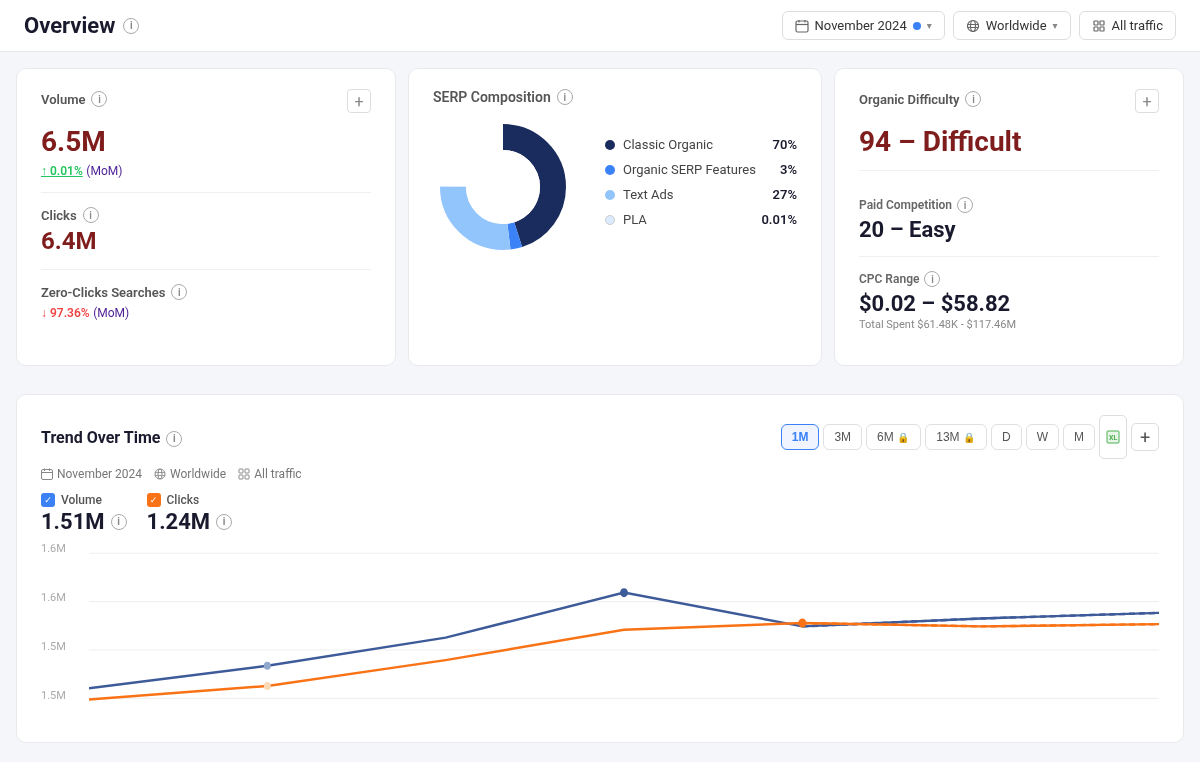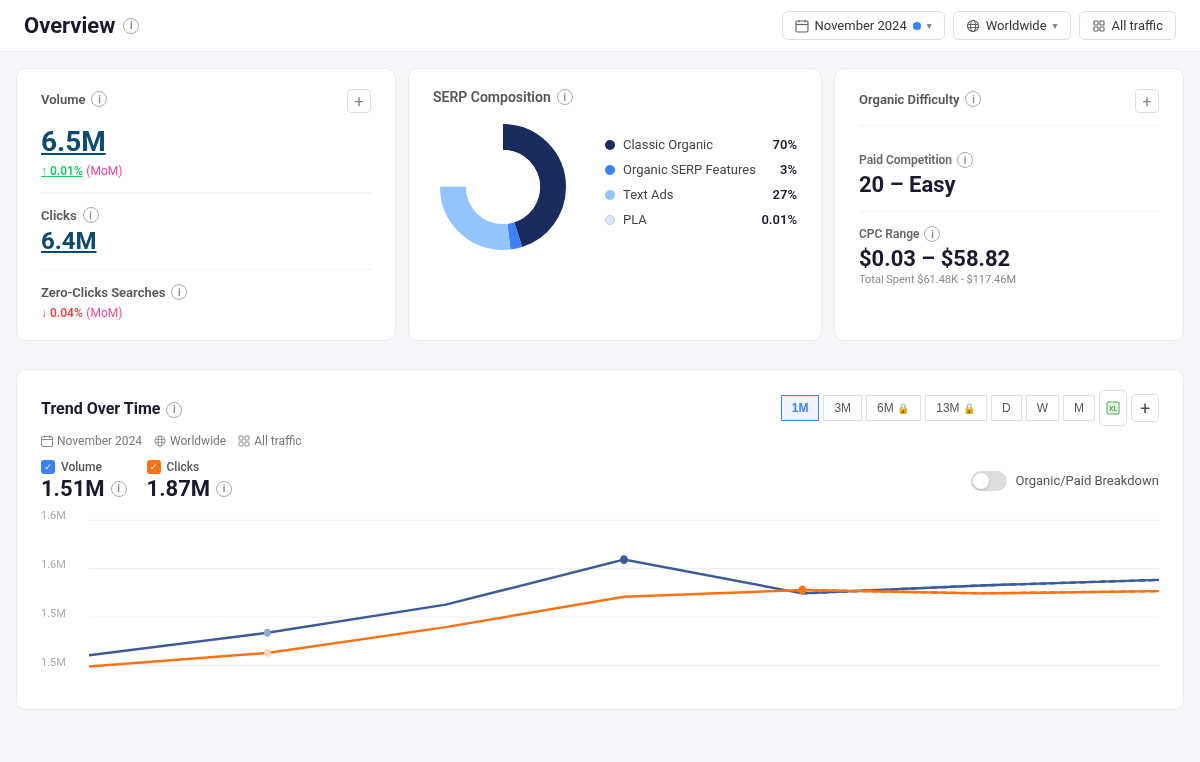--- a/index.html
+++ b/index.html
@@ -93,27 +93,26 @@
       font-weight: 600;
       color: #555;
       display: flex;
       align-items: center;
       gap: 6px;
       margin-bottom: 4px;
     }
     .card-value {
       font-size: 28px;
       font-weight: 700;
-      color: #0c4a6e;
+      color: #7f1d1d;
       margin-bottom: 4px;
-      text-decoration: underline;
     }
     .change-positive { color: #22c55e; font-size: 12px; font-weight: 600; text-decoration: underline; }
     .change-negative { color: #ef4444; font-size: 12px; font-weight: 600; }
-    .mom-label { color: #ec4899; font-size: 12px; }
+    .mom-label { color: #4c1d95; font-size: 12px; }
 
     .card-divider {
       border: none;
       border-top: 1px solid #f0f0f0;
       margin: 14px 0;
     }
 
     .card-header-row {
       display: flex;
       align-items: center;
@@ -228,21 +227,21 @@
       align-items: center;
       gap: 4px;
     }
     .time-btns {
       display: flex;
       align-items: center;
       gap: 4px;
     }
     .time-btn {
       padding: 5px 10px;
-      border-radius: 0;
+      border-radius: 6px;
       border: 1px solid #e0e0e0;
       background: #fff;
       font-size: 12px;
       cursor: pointer;
       color: #555;
       display: flex;
       align-items: center;
       gap: 4px;
     }
     .time-btn.active {
@@ -340,21 +339,21 @@
     }
     .chart-svg-wrap {
       position: absolute;
       left: 48px;
       right: 0;
       top: 0;
       bottom: 0;
     }
 
     .excel-btn {
-      width: 28px; height: 36px;
+      width: 28px; height: 44px;
       border: 1px solid #ddd;
       border-radius: 5px;
       display: flex;
       align-items: center;
       justify-content: center;
       cursor: pointer;
       background: #fff;
       font-size: 12px;
       color: #4caf50;
       font-weight: 700;
@@ -436,21 +435,21 @@
         <span>Clicks</span>
         <span class="info-icon">i</span>
       </div>
       <div class="card-value" style="font-size:24px;">6.4M</div>
       <hr class="card-divider">
       <div class="card-section-title">
         <span>Zero-Clicks Searches</span>
         <span class="info-icon">i</span>
       </div>
       <div>
-        <span class="change-negative">↓ 0.04%</span>
+        <span class="change-negative">↓ 97.36%</span>
         <span class="mom-label">(MoM)</span>
       </div>
     </div>
 
     <div class="card card-serp">
       <div class="card-section-title" style="font-size:14px; margin-bottom:0;">
         <span>SERP Composition</span>
         <span class="info-icon">i</span>
       </div>
       <div class="serp-inner">
@@ -493,34 +492,35 @@
     </div>
 
     <div class="card card-organic">
       <div class="card-header-row">
         <div class="card-section-title" style="font-size:13px;">
           <span>Organic Difficulty</span>
           <span class="info-icon">i</span>
         </div>
         <div class="plus-btn">+</div>
       </div>
+      <div class="card-value">94 – Difficult</div>
       <hr class="card-divider" style="margin:12px 0;">
       <div class="organic-section">
         <div class="organic-section-title">
           <span>Paid Competition</span>
           <span class="info-icon">i</span>
         </div>
         <div class="organic-value">20 – Easy</div>
       </div>
       <div class="organic-section">
         <div class="organic-section-title">
           <span>CPC Range</span>
           <span class="info-icon">i</span>
         </div>
-        <div class="organic-value">$0.03 – $58.82</div>
+        <div class="organic-value">$0.02 – $58.82</div>
         <div class="cpc-sub">Total Spent $61.48K - $117.46M</div>
       </div>
     </div>
 
   </div>
 
   <div class="trend-card">
     <div class="trend-header">
       <div class="trend-title">
         <span>Trend Over Time</span>
@@ -588,28 +588,24 @@
           </div>
         </div>
         <div class="metric-chip">
           <div class="metric-chip-label">
             <span class="chip-checkbox orange">
               <span class="chip-check">✓</span>
             </span>
             <span>Clicks</span>
           </div>
           <div class="metric-chip-value">
-            <span>1.87M</span>
+            <span>1.24M</span>
             <span class="info-icon">i</span>
           </div>
         </div>
-      </div>
-      <div class="toggle-section">
-        <div class="toggle-switch"></div>
-        <span>Organic/Paid Breakdown</span>
       </div>
     </div>
 
     <div class="chart-area">
       <div class="chart-y-labels">
         <span>1.6M</span>
         <span>1.6M</span>
         <span>1.5M</span>
         <span>1.5M</span>
       </div>

